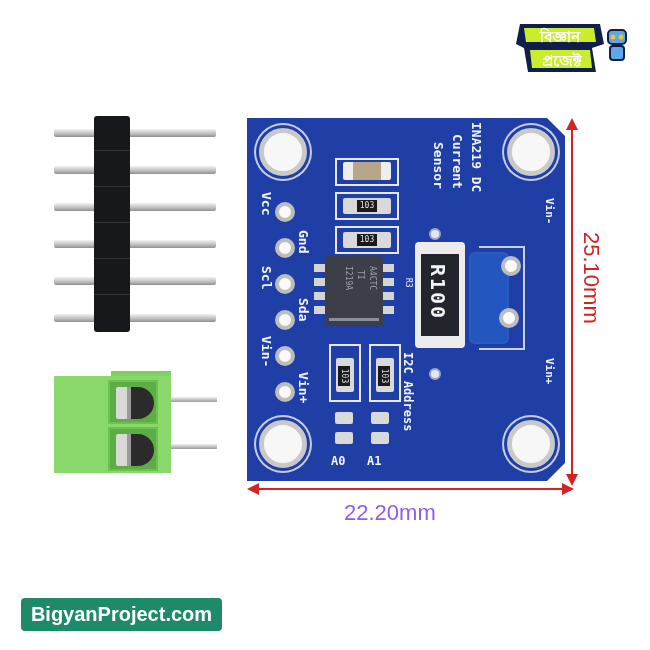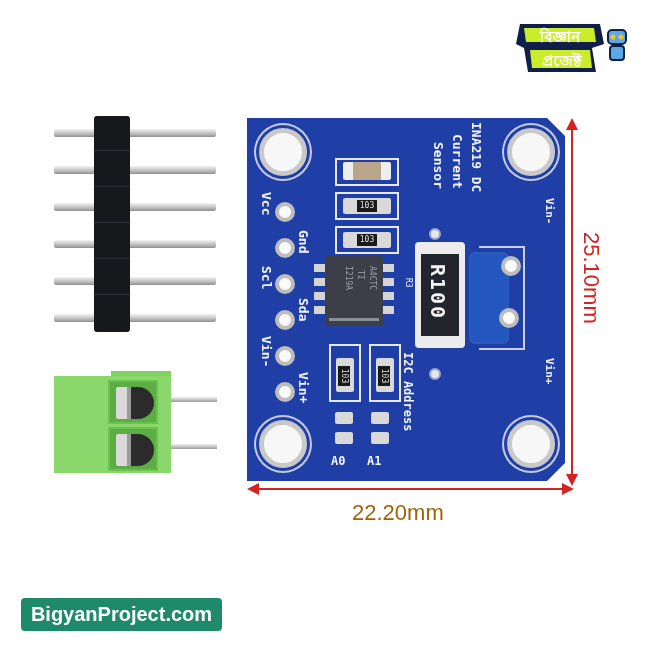--- a/index.html
+++ b/index.html
@@ -38,21 +38,21 @@
   .chip-leg { position: absolute; width: 11px; height: 8px; background: #d4d4d4; }
   .shunt { position: absolute; left: 168px; top: 124px; width: 50px; height: 106px; background: #ececec; border-radius: 4px; }
   .shunt-inner { position: absolute; left: 6px; top: 12px; width: 38px; height: 82px; background: #22252b; }
   .shunt-text { position: absolute; left: 35px; top: 22px; color: #f4f4f4; font-family: "DejaVu Sans Mono", monospace; font-size: 20px; font-weight: bold; transform-origin: left top; transform: rotate(90deg); letter-spacing: 2px; }
   .hline { position: absolute; left: 252px; top: 488px; width: 318px; height: 2px; background: #d42323; }
   .vline { position: absolute; left: 571px; top: 124px; width: 2px; height: 356px; background: #d42323; }
   .arrow-l { position: absolute; left: 247px; top: 483px; width: 0; height: 0; border-top: 6px solid transparent; border-bottom: 6px solid transparent; border-right: 12px solid #d42323; }
   .arrow-r { position: absolute; left: 562px; top: 483px; width: 0; height: 0; border-top: 6px solid transparent; border-bottom: 6px solid transparent; border-left: 12px solid #d42323; }
   .arrow-u { position: absolute; left: 566px; top: 118px; width: 0; height: 0; border-left: 6px solid transparent; border-right: 6px solid transparent; border-bottom: 12px solid #d42323; }
   .arrow-d { position: absolute; left: 566px; top: 474px; width: 0; height: 0; border-left: 6px solid transparent; border-right: 6px solid transparent; border-top: 12px solid #d42323; }
-  .dim-h-label { left: 352px; top: 500px; font-family: "Liberation Sans", sans-serif; font-size: 22px; color: #a16207; }
+  .dim-h-label { left: 344px; top: 500px; font-family: "Liberation Sans", sans-serif; font-size: 22px; color: #8b5cf6; }
   .dim-v-label { left: 604px; top: 232px; font-family: "Liberation Sans", sans-serif; font-size: 22px; color: #d42323; transform-origin: left top; transform: rotate(90deg); white-space: nowrap; }
 
   
   .site-badge { left: 21px; top: 598px; width: 201px; height: 33px; background: #1f8a6a; border-radius: 4px; color: #ffffff; font-family: "Liberation Sans", sans-serif; font-weight: bold; font-size: 20px; line-height: 33px; text-align: center; }
 </style>
 </head>
 <body>
 
 <div class="abs logo">
   <svg width="120" height="66" viewBox="0 0 120 66">

